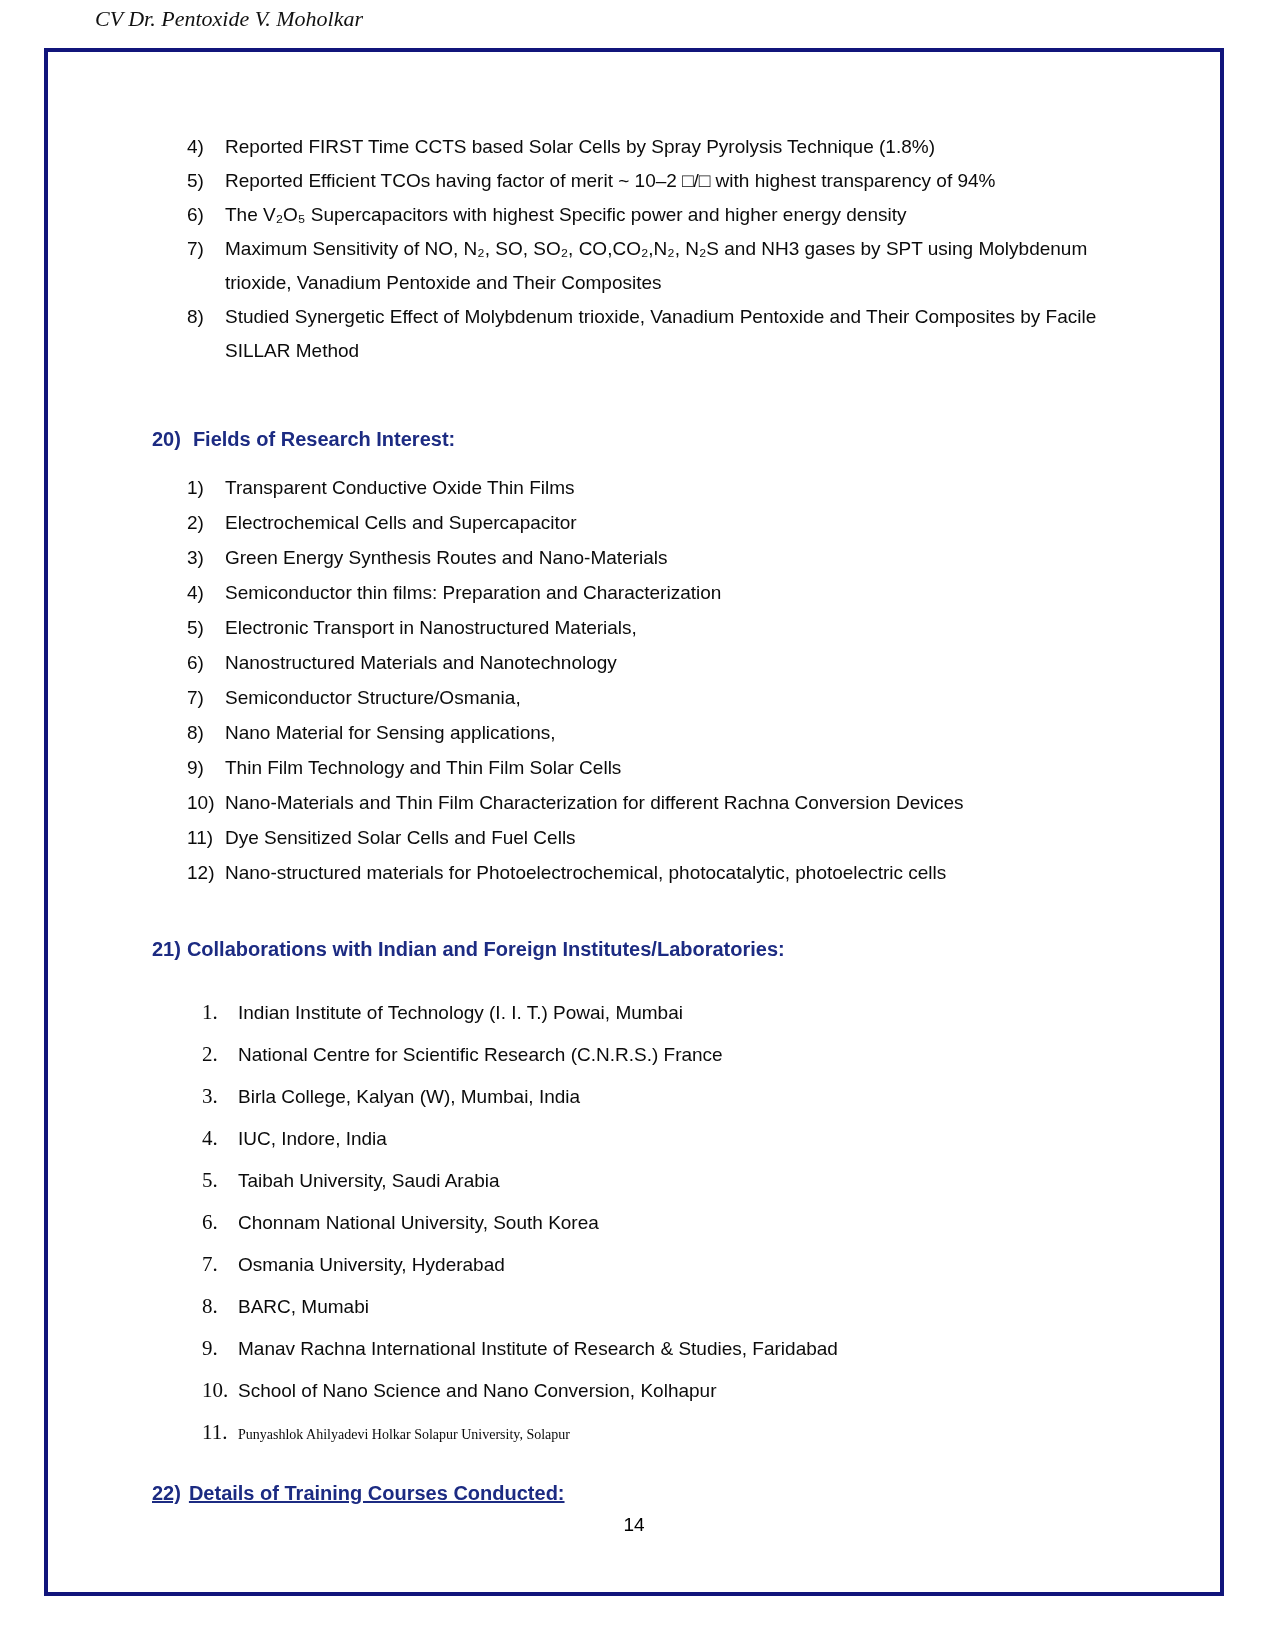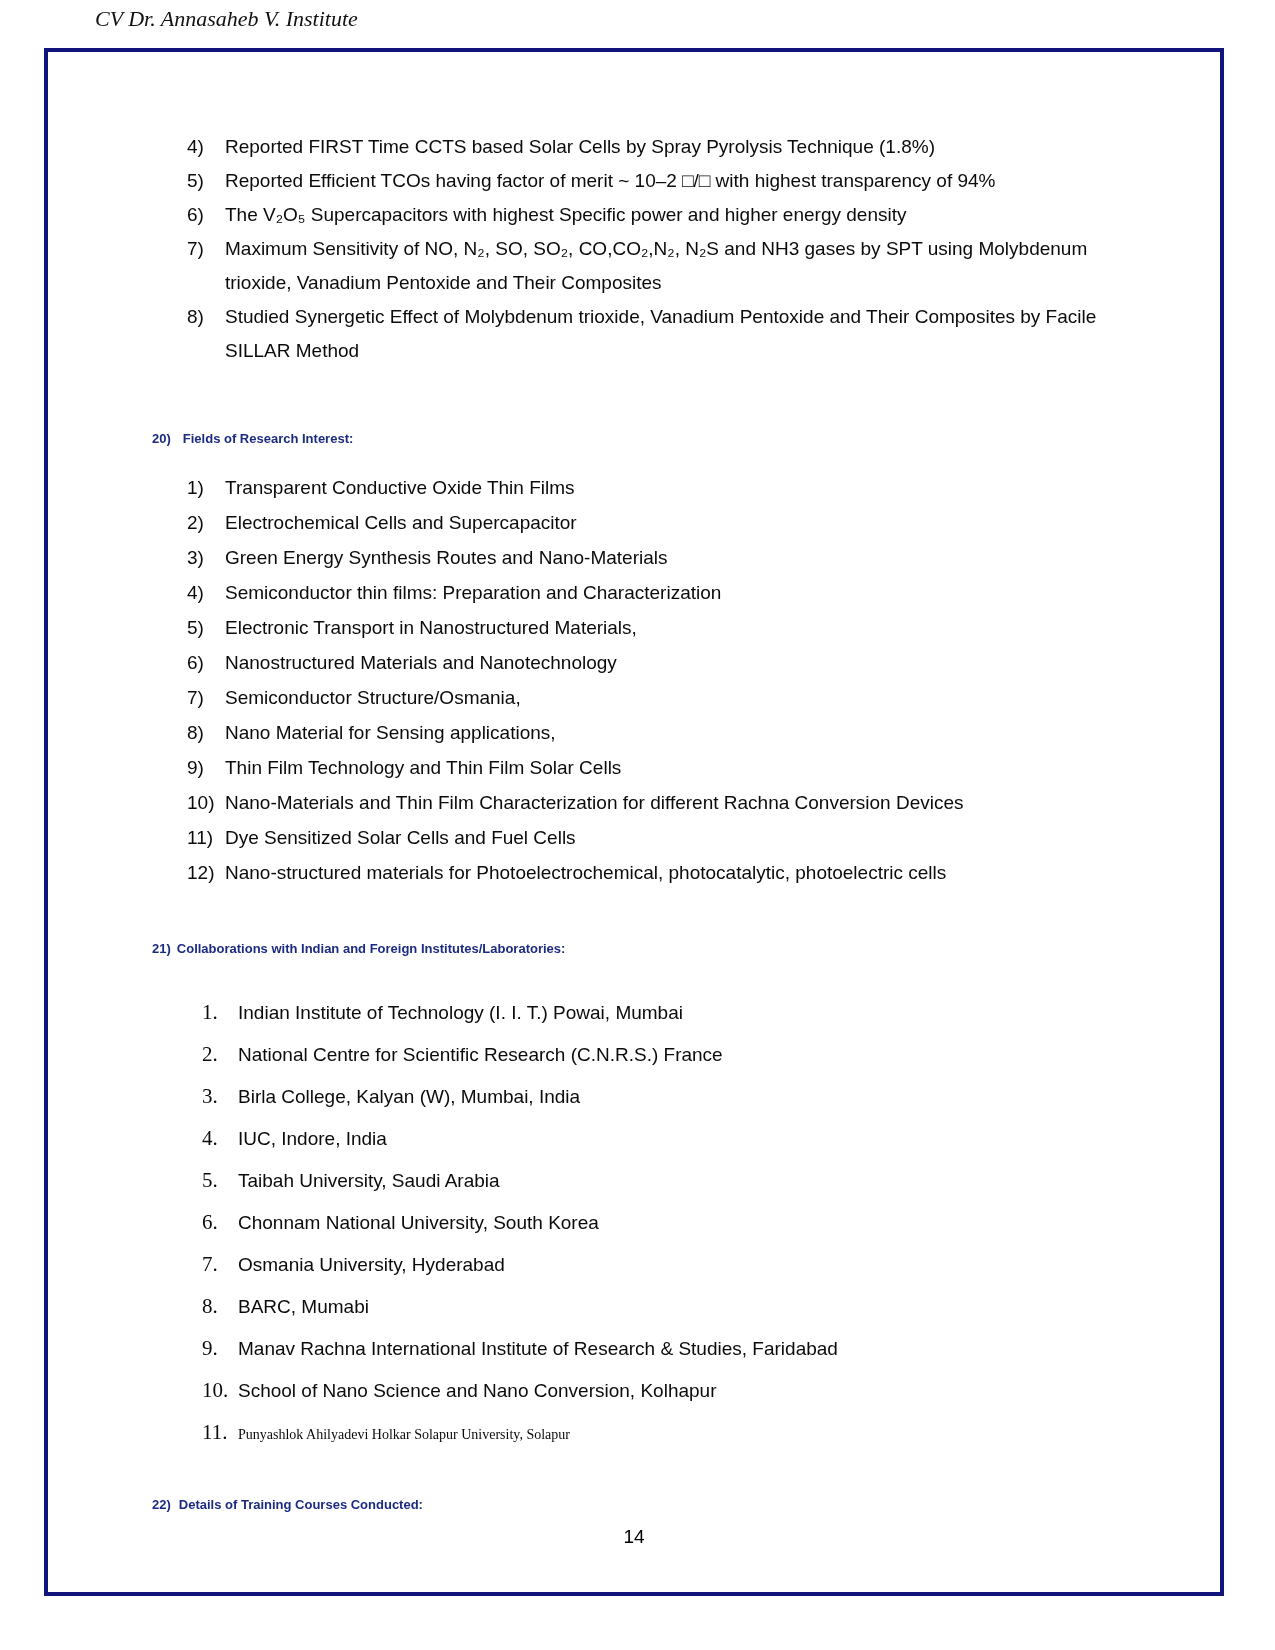--- a/index.html
+++ b/index.html
@@ -26,28 +26,28 @@
   .list .row { display:flex; align-items:baseline; }
   .list .num { flex:none; }
 
   
   .list-ach { margin-left:139px; width:913px; font-size:19px; line-height:34px; }
   .list-ach .num { width:38px; }
   .list-ach .txt { flex:1; }
 
   
   .heading {
-    margin-left:104px; font-weight:bold; font-size:13px; line-height:30px;
+    margin-left:104px; font-weight:bold; font-size:20px; line-height:30px;
     color:#1c2b82;
   }
   .h20 { margin-top:56px; }
   .h20 .hnum { margin-right:12px; }
   .h21 { margin-top:44px; }
   .h21 .hnum { margin-right:6px; }
-  .h22 { margin-top:28px; }
+  .h22 { margin-top:16px;text-decoration:underline; }
   .h22 .hnum { margin-right:8px; }
 
   
   .list-fields { margin-top:16px; margin-left:139px; width:913px; font-size:19px; line-height:35px; }
   .list-fields .num { width:38px; }
   .list-fields .txt { flex:1; }
 
   
   .list-collab { margin-top:36px; margin-left:154px; width:900px; font-size:19px; }
   .list-collab .row { height:42px; }
@@ -57,21 +57,21 @@
   .list-collab .txt { flex:1; }
   .list-collab .serif-text .txt {
     font-family:"Liberation Serif","DejaVu Serif",serif; font-size:14px;
   }
 
   .page-number { margin-top:6px; text-align:center; font-size:19px; color:#000000; }
 </style>
 </head>
 <body>
 
-<div class="doc-header">CV Dr. Annasaheb V. Institute</div>
+<div class="doc-header">CV Dr. Pentoxide V. Moholkar</div>
 
 <div class="frame">
   <div class="content">
 
     <div class="list list-ach">
 
         <div class="row">
           <span class="num">4)</span>
           <span class="txt">Reported FIRST Time CCTS based Solar Cells by Spray Pyrolysis Technique (1.8%)</span>
         </div>

